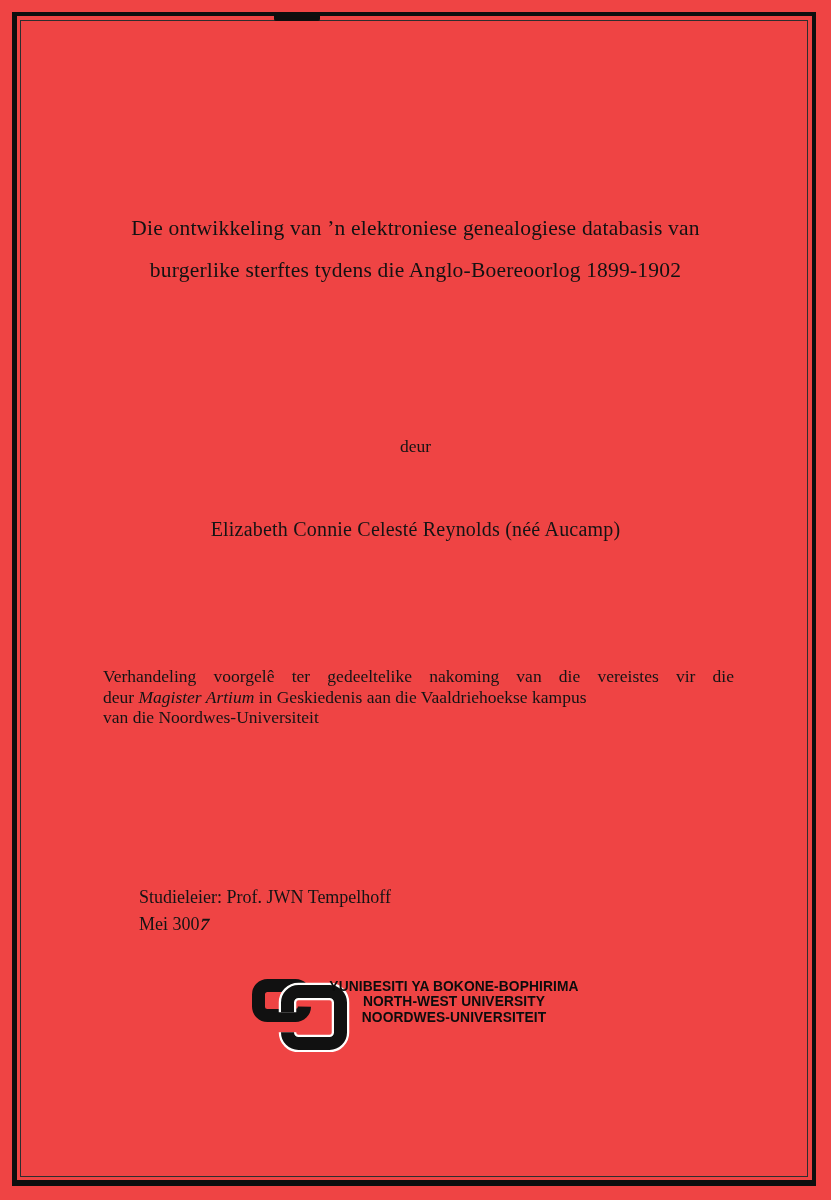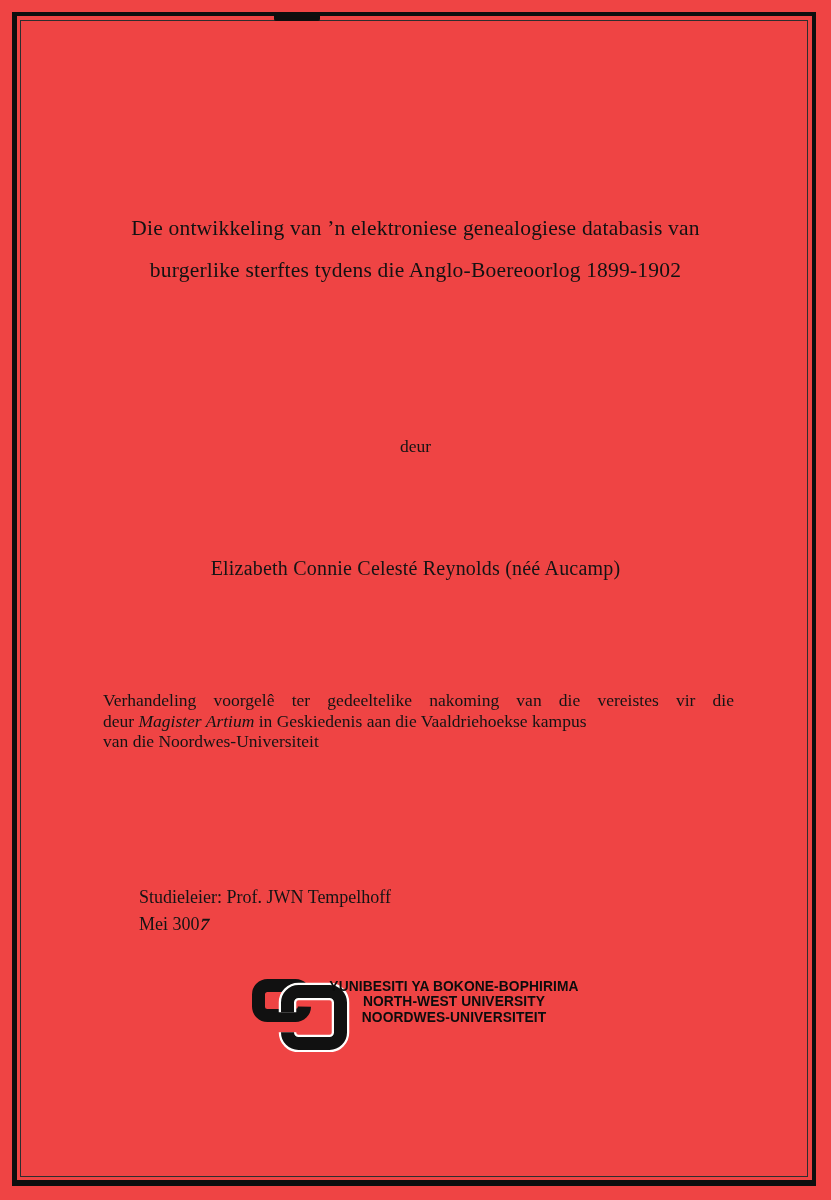--- a/index.html
+++ b/index.html
@@ -49,29 +49,27 @@
     left: 0; right: 0; top: 436px;
     text-align: center;
     font-size: 17.5px;
   }
   .author {
     position: absolute;
     left: 0; right: 0; top: 518px;
     text-align: center;
     font-size: 20px;
     letter-spacing: 0.2px;
-    margin-top: 39px;
   }
   .declaration {
     position: absolute;
     left: 103px; top: 666px;
     width: 631px;
     font-size: 17.5px;
     line-height: 20.5px;
-    margin-top: 24px;
   }
   .decl-line1 {
     text-align: justify;
     text-align-last: justify;
   }
   .declaration em { font-style: italic; text-align: right; }
   .supervisor {
     position: absolute;
     left: 103px; top: 884px;
     font-size: 18px;

